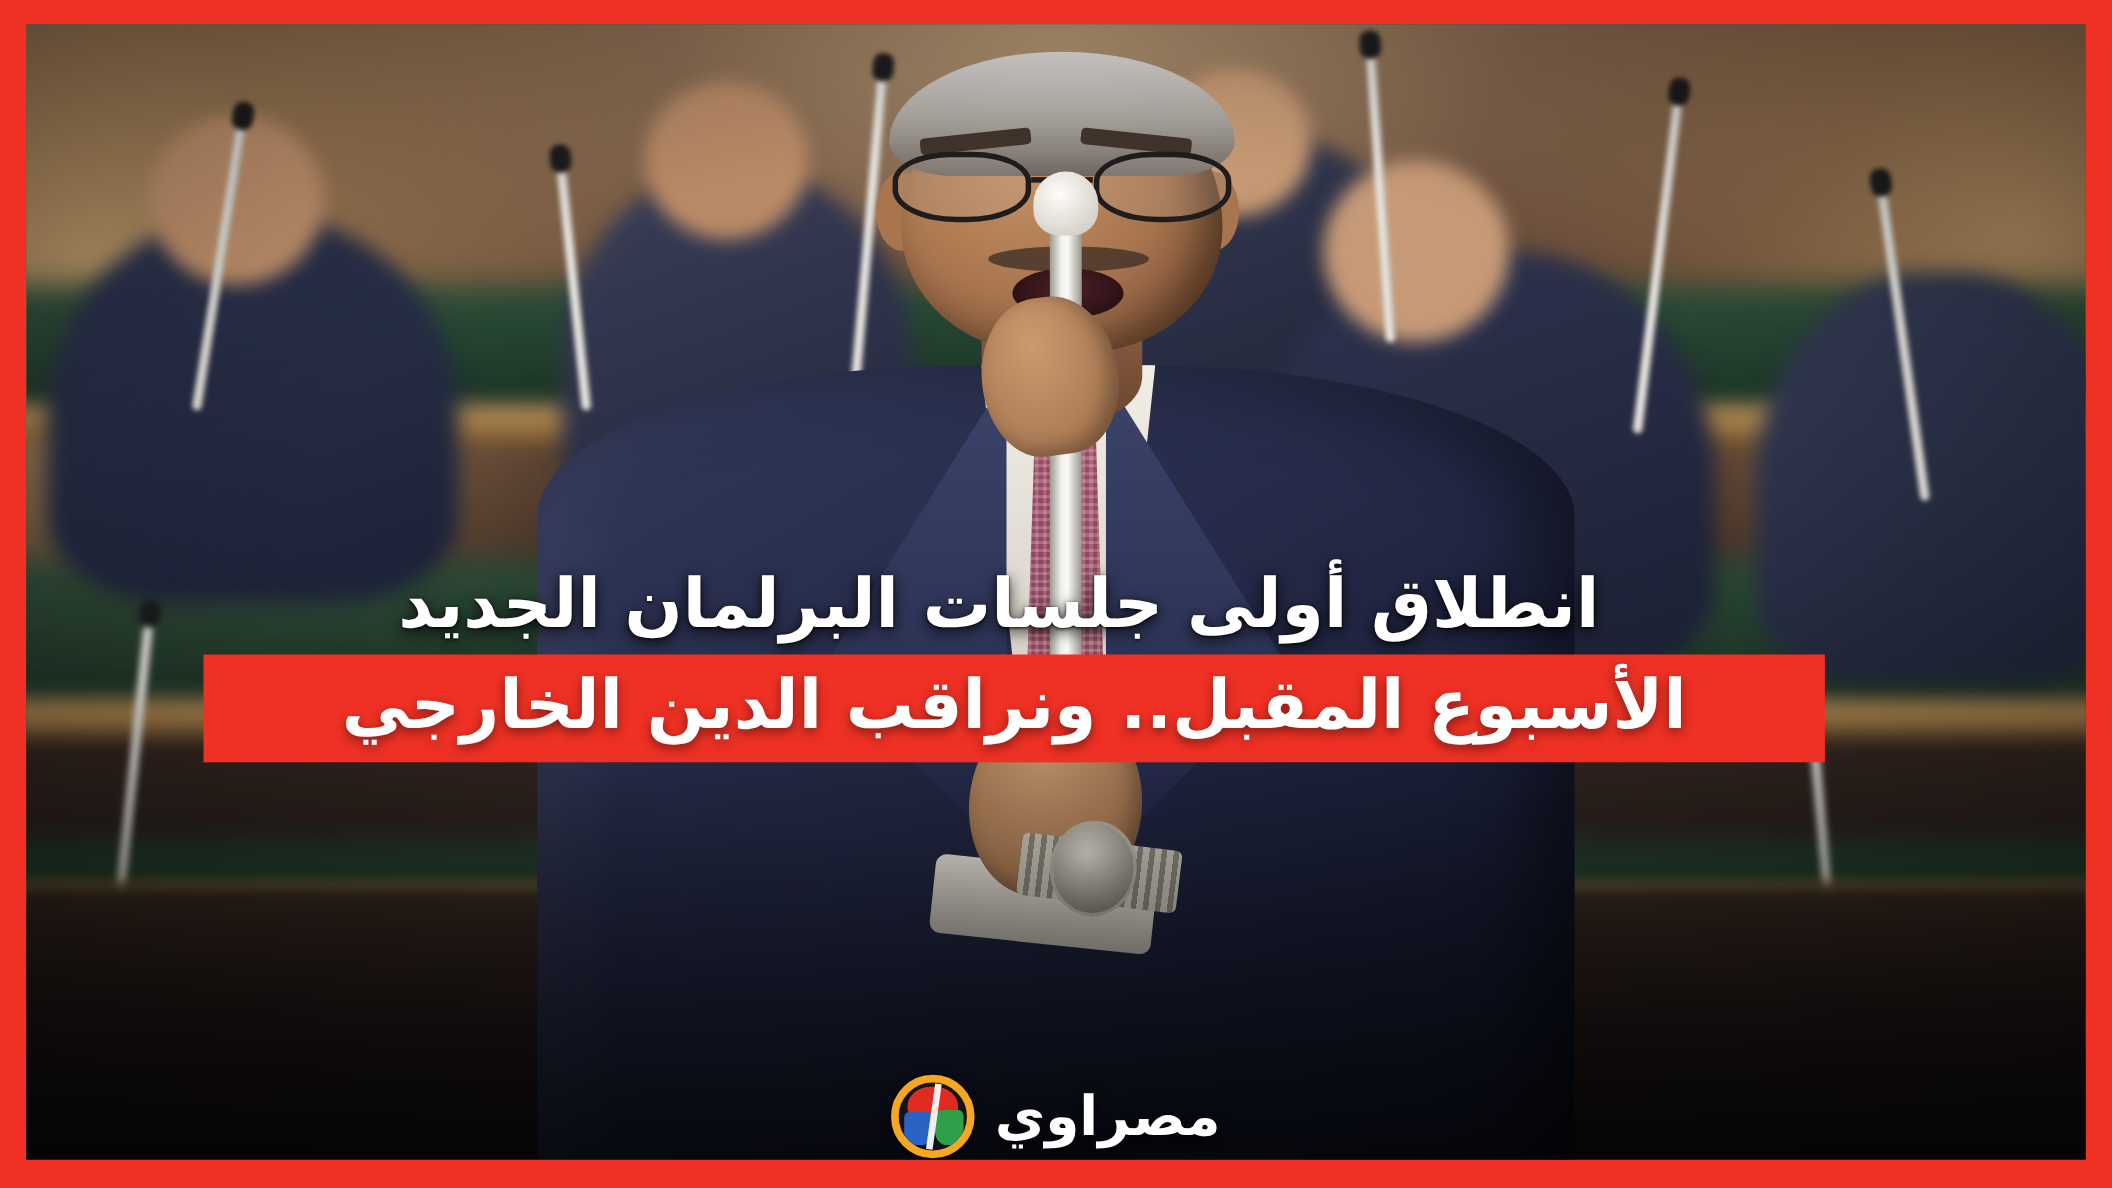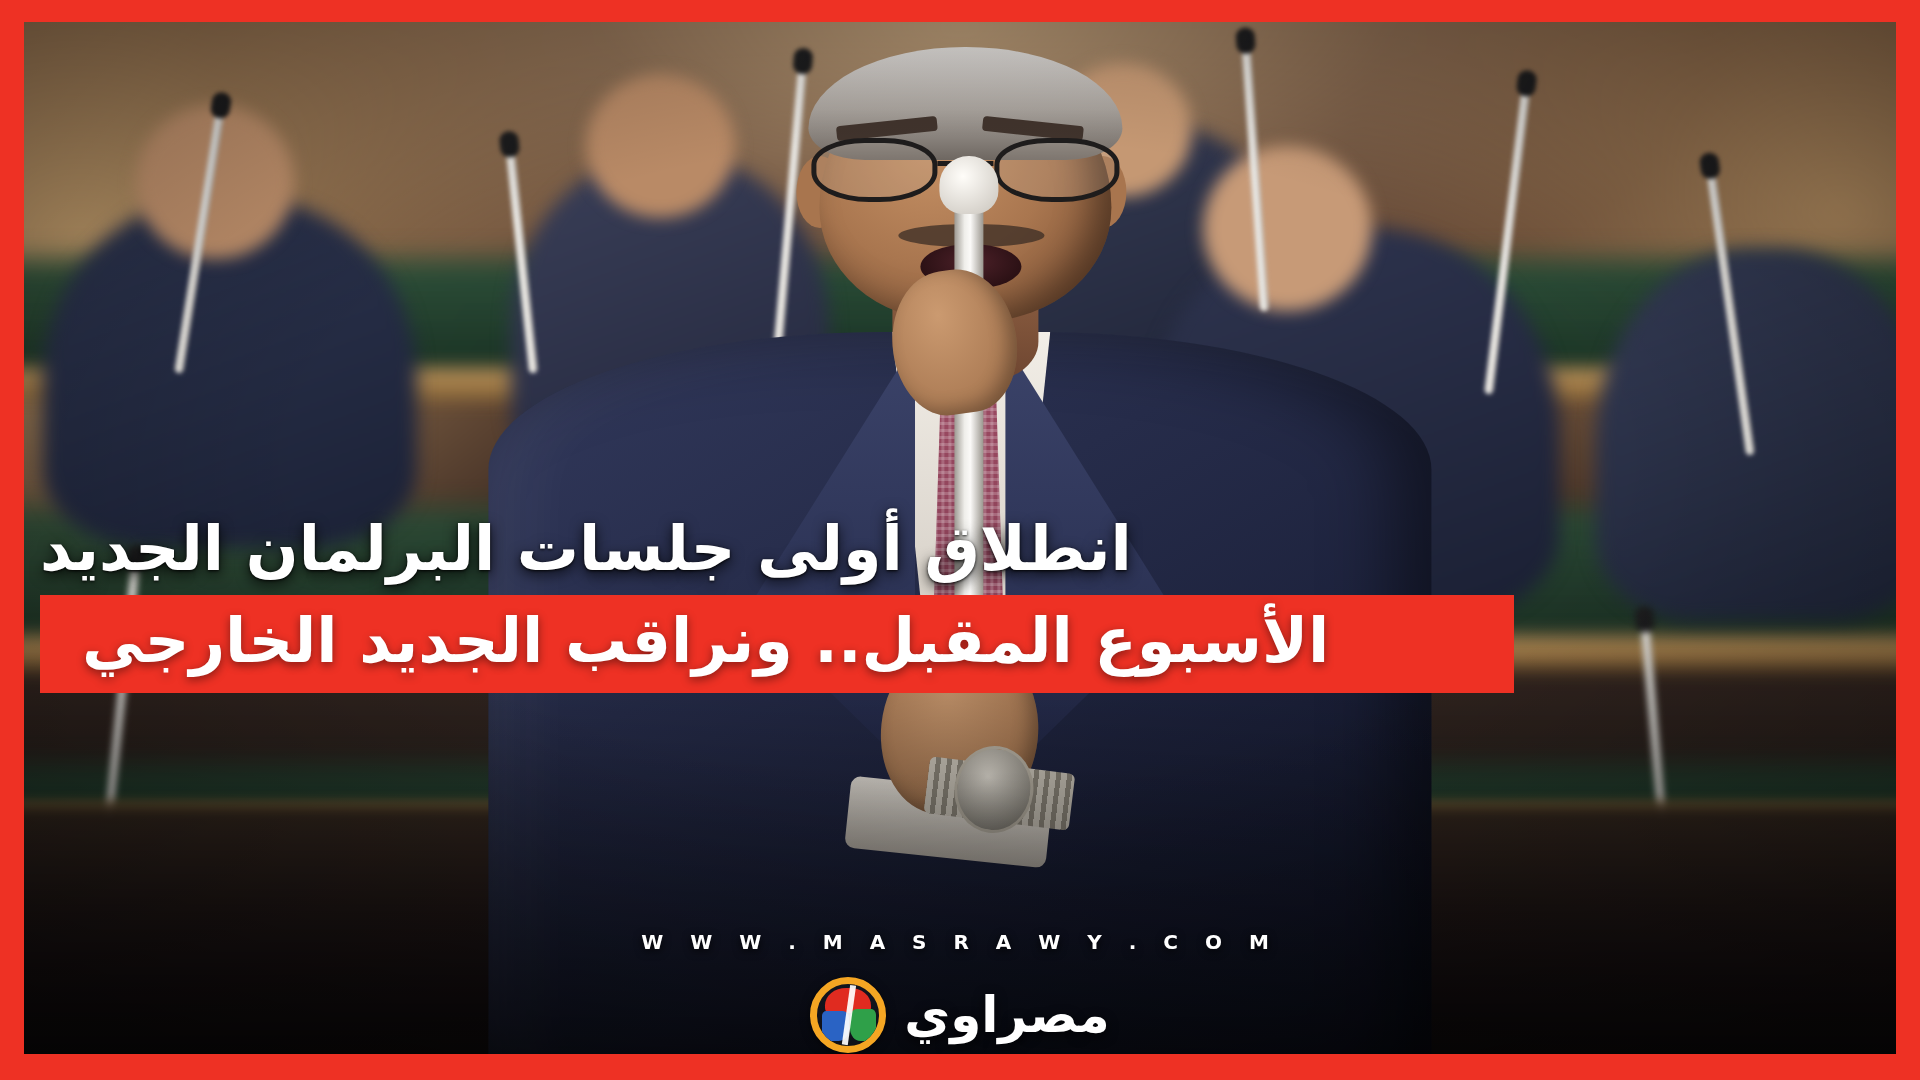--- a/index.html
+++ b/index.html
@@ -215,21 +215,21 @@
   .vignette{
     position:absolute; inset:0;
     background:
       radial-gradient(ellipse 78% 68% at 50% 42%, rgba(0,0,0,0) 45%, rgba(0,0,0,.42) 100%),
       linear-gradient(180deg, rgba(0,0,0,0) 58%, rgba(0,0,0,.30) 78%, rgba(0,0,0,.62) 100%);
   }
 
   
   .textblock{
     position:absolute; left:16px; right:0; top:492px;
-    direction:rtl; text-align:left;
+    direction:rtl; text-align:center;
     padding-right:92px;
   }
   .headline-1{
     font-size:62px; font-weight:700; color:#ffffff; line-height:1.12;
     letter-spacing:-0.5px;
     text-shadow:0 4px 14px rgba(0,0,0,.78), 0 1px 3px rgba(0,0,0,.9);
     padding-right:28px;
   }
   .banner{
     display:inline-block;
@@ -373,25 +373,24 @@
         <div class="watch"></div>
         <div class="watch-face"></div>
       </div>
 
       <div class="vignette"></div>
     </div>
 
     <div class="textblock">
       <div class="headline-1">انطلاق أولى جلسات البرلمان الجديد</div>
 
-      <div class="banner">الأسبوع المقبل.. ونراقب الجديد الخارجي</div>
+      <div class="banner">الأسبوع المقبل.. ونراقب الدين الخارجي</div>
 
     </div>
 
-    <div class="site-url">W W W . M A S R A W Y . C O M</div>
 
     <div class="brand">
       <span class="brand-word">مصراوي</span>
       <span class="brand-mark">
         <i class="bm-red"></i>
         <i class="bm-blue"></i>
         <i class="bm-green"></i>
         <i class="bm-slash"></i>
       </span>
     </div>

